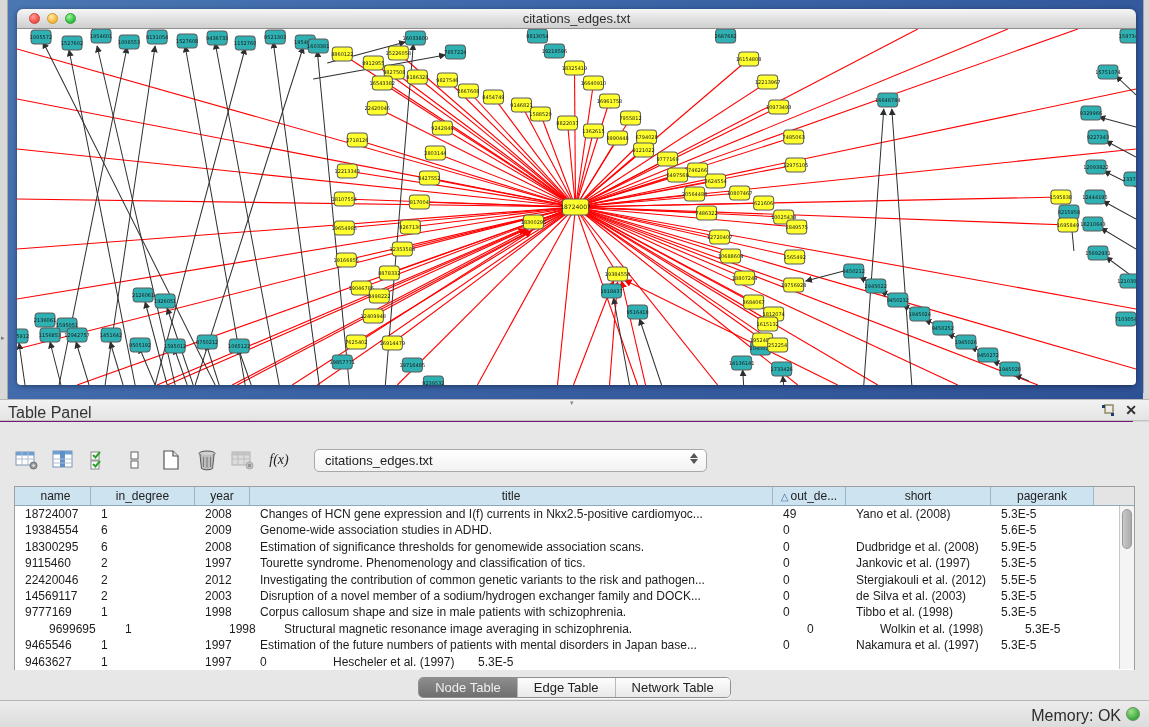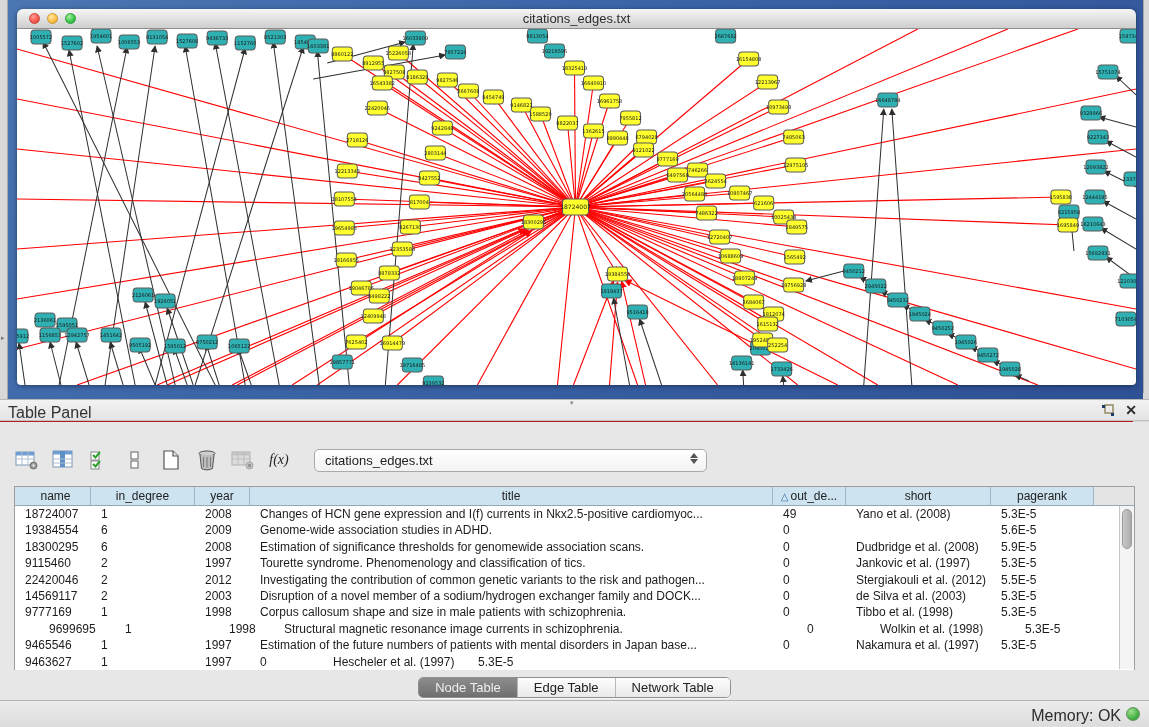--- a/index.html
+++ b/index.html
@@ -1,18 +1,18 @@
 <!DOCTYPE html>
 <html><head>
 <meta charset="utf-8">
 <style>
   * { margin:0; padding:0; box-sizing:border-box; }
   html,body { width:1149px; height:727px; overflow:hidden;
     font-family:"Liberation Sans", sans-serif; background:#d6d6d6; }
-  .app { position:relative; width:1133px; height:727px; background:#b91c1c;border-radius:11px; }
+  .app { position:relative; width:1133px; height:727px; background:#701a75;border-radius:11px; }
 
   
   .network-region { position:absolute; left:0; top:0; width:1149px; height:399px; }
   .left-strip { position:absolute; left:0; top:0; width:8px; height:399px;
     background:#d8d8d8; border-right:1px solid #a8a8a8; z-index:5; }
   .strip-handle { position:absolute; left:1px; top:334px; font-size:7px; color:#777; }
   .right-strip { position:absolute; right:0; top:0; width:6px; height:393px;
     background:#d8d8d8; border-left:1px solid #a8a8a8; z-index:5; }
   .desktop { position:absolute; left:8px; top:0; right:6px; height:399px;
     background:linear-gradient(135deg,#4a76b2 0%,#3a63a6 45%,#2e5094 100%); }
@@ -921,21 +921,21 @@
             <div class="td" style="width: 55px;">1998</div>
             <div class="td" style="width: 523px;">Corpus callosum shape and size in male patients with schizophrenia.</div>
             <div class="td" style="width: 73px;">0</div>
             <div class="td" style="width: 145px;">Tibbo et al. (1998)</div>
             <div class="td" style="width: 103px;">5.3E-5</div>
           </div>
           <div class="tr">
             <div class="td" style="width: 76px; margin-left: 24px;">9699695</div>
             <div class="td" style="width: 104px;">1</div>
             <div class="td" style="width: 55px;">1998</div>
-            <div class="td" style="width: 523px;">Structural magnetic resonance image currents in schizophrenia.</div>
+            <div class="td" style="width: 523px;">Structural magnetic resonance image averaging in schizophrenia.</div>
             <div class="td" style="width: 73px;">0</div>
             <div class="td" style="width: 145px;">Wolkin et al. (1998)</div>
             <div class="td" style="width: 103px;">5.3E-5</div>
           </div>
           <div class="tr">
             <div class="td" style="width: 76px;">9465546</div>
             <div class="td" style="width: 104px;">1</div>
             <div class="td" style="width: 55px;">1997</div>
             <div class="td" style="width: 523px;">Estimation of the future numbers of patients with mental disorders in Japan base...</div>
             <div class="td" style="width: 73px;">0</div>

